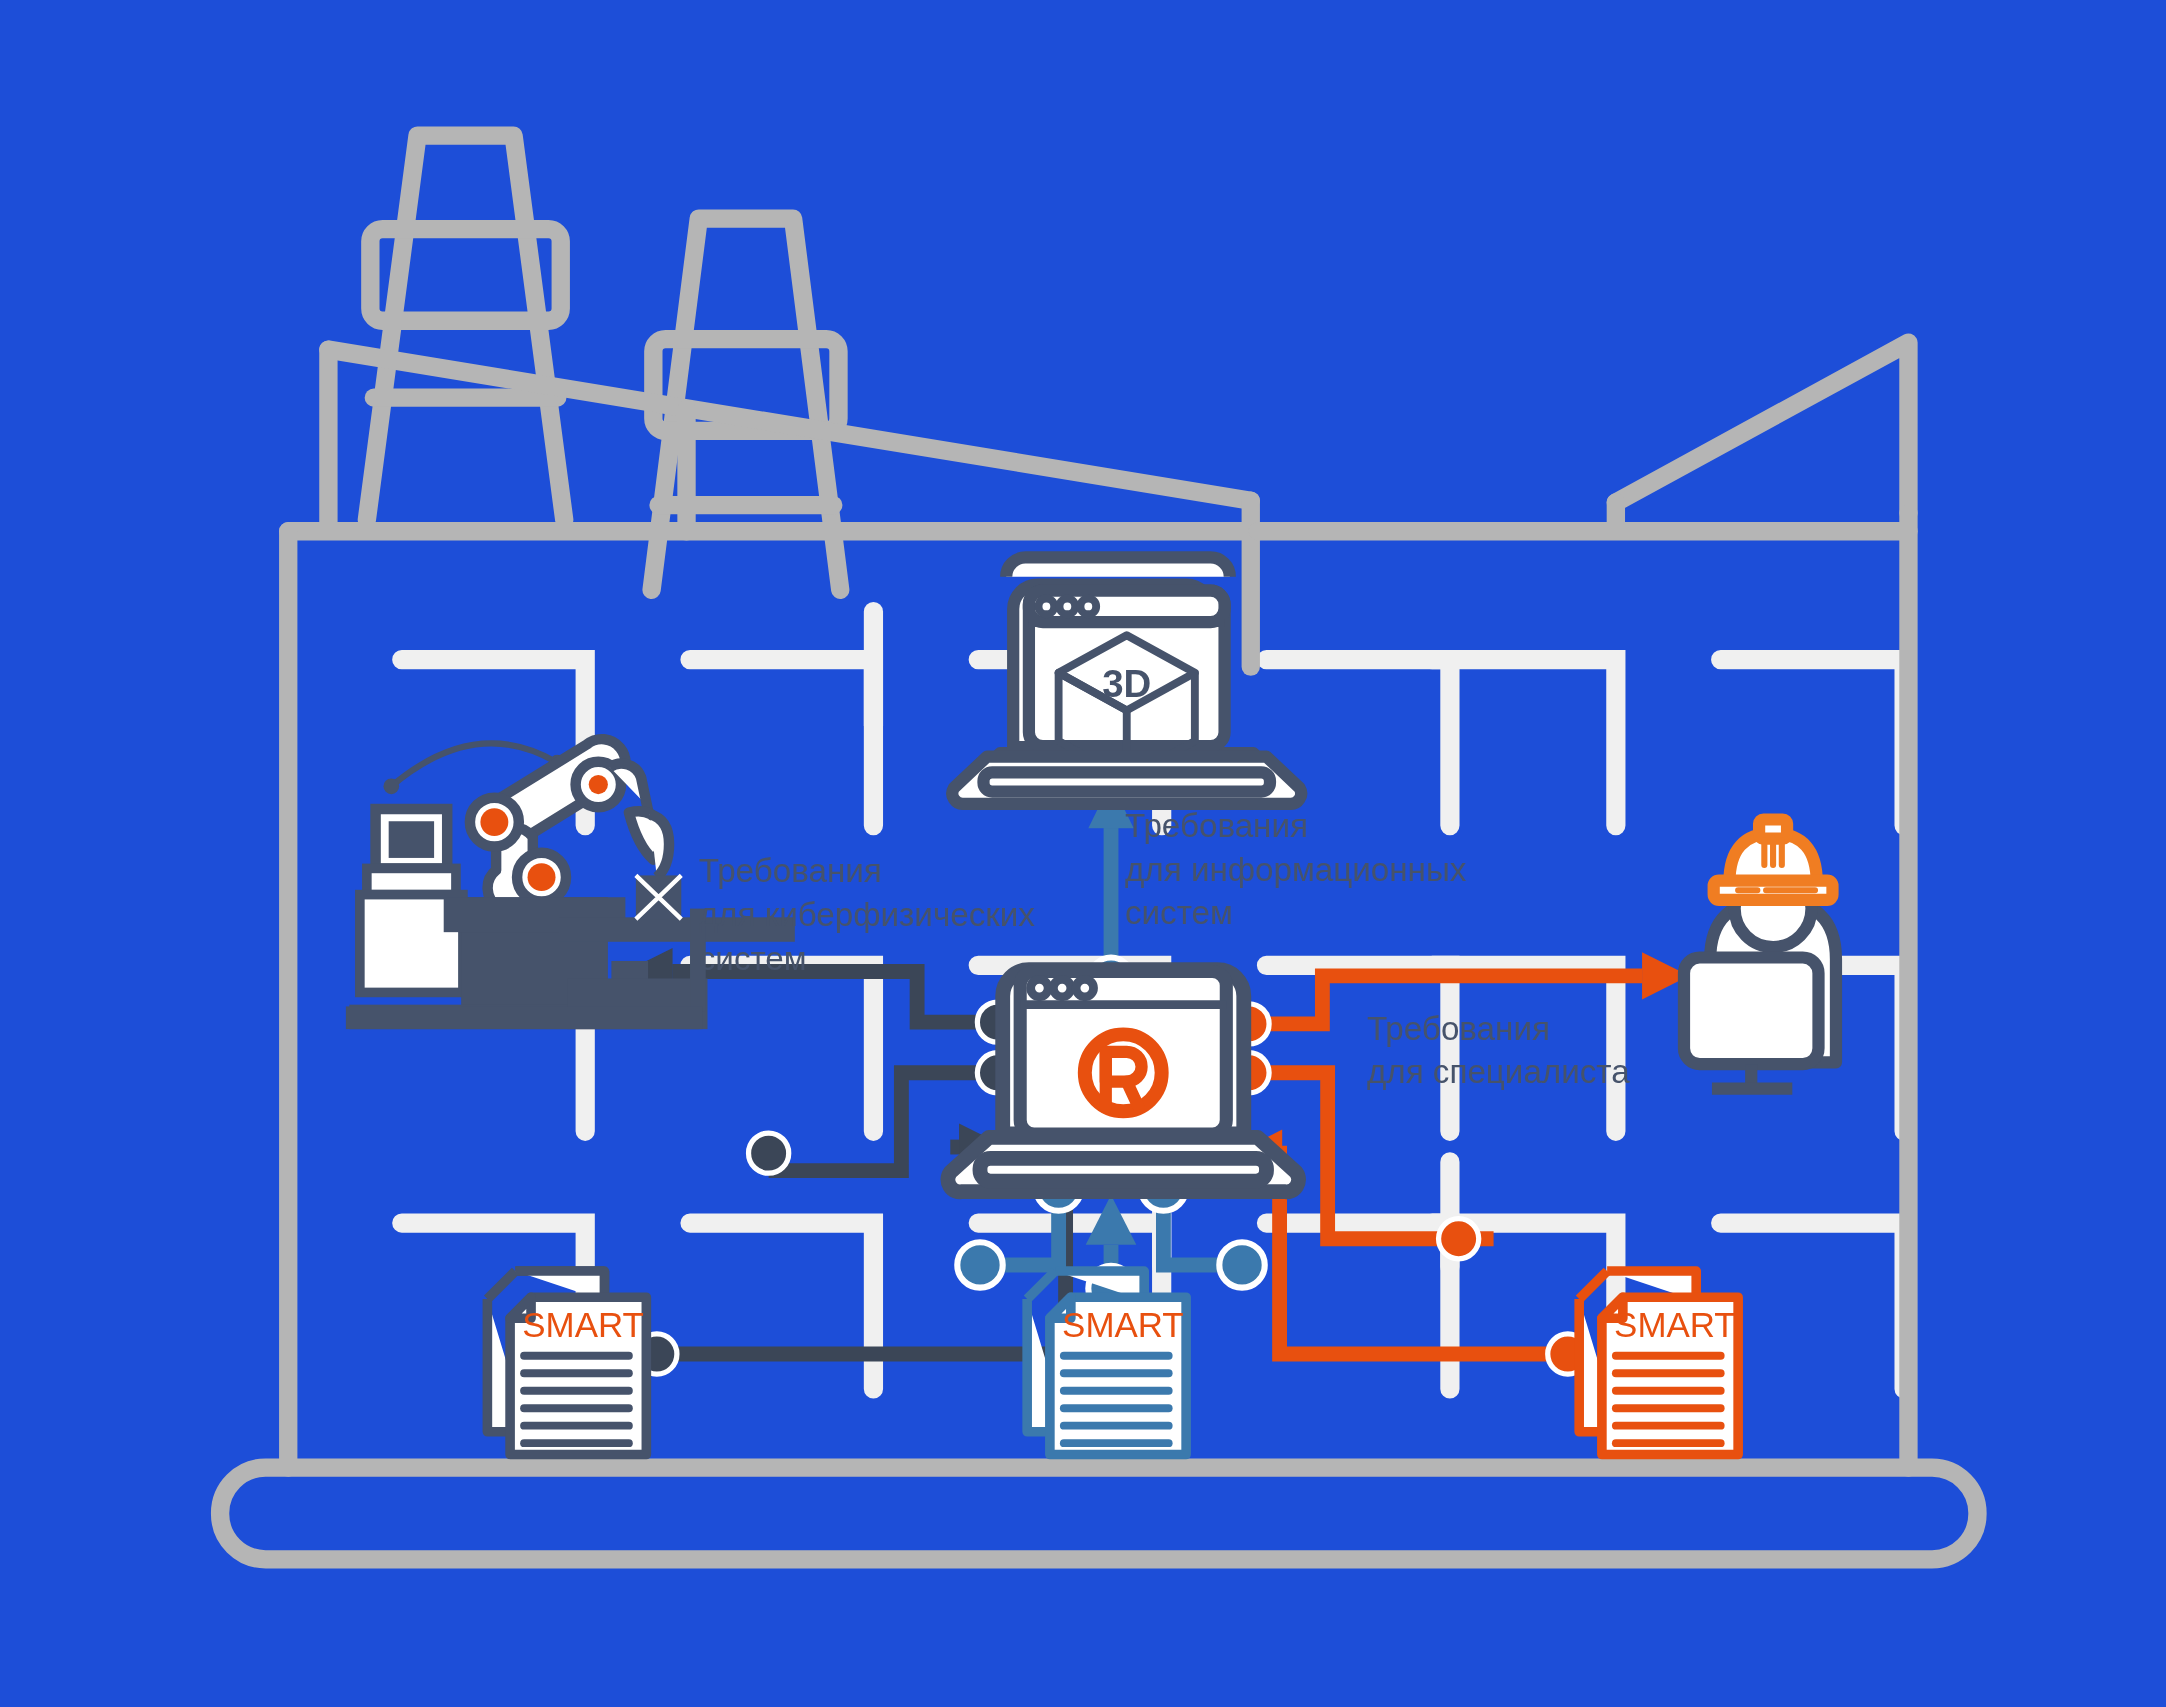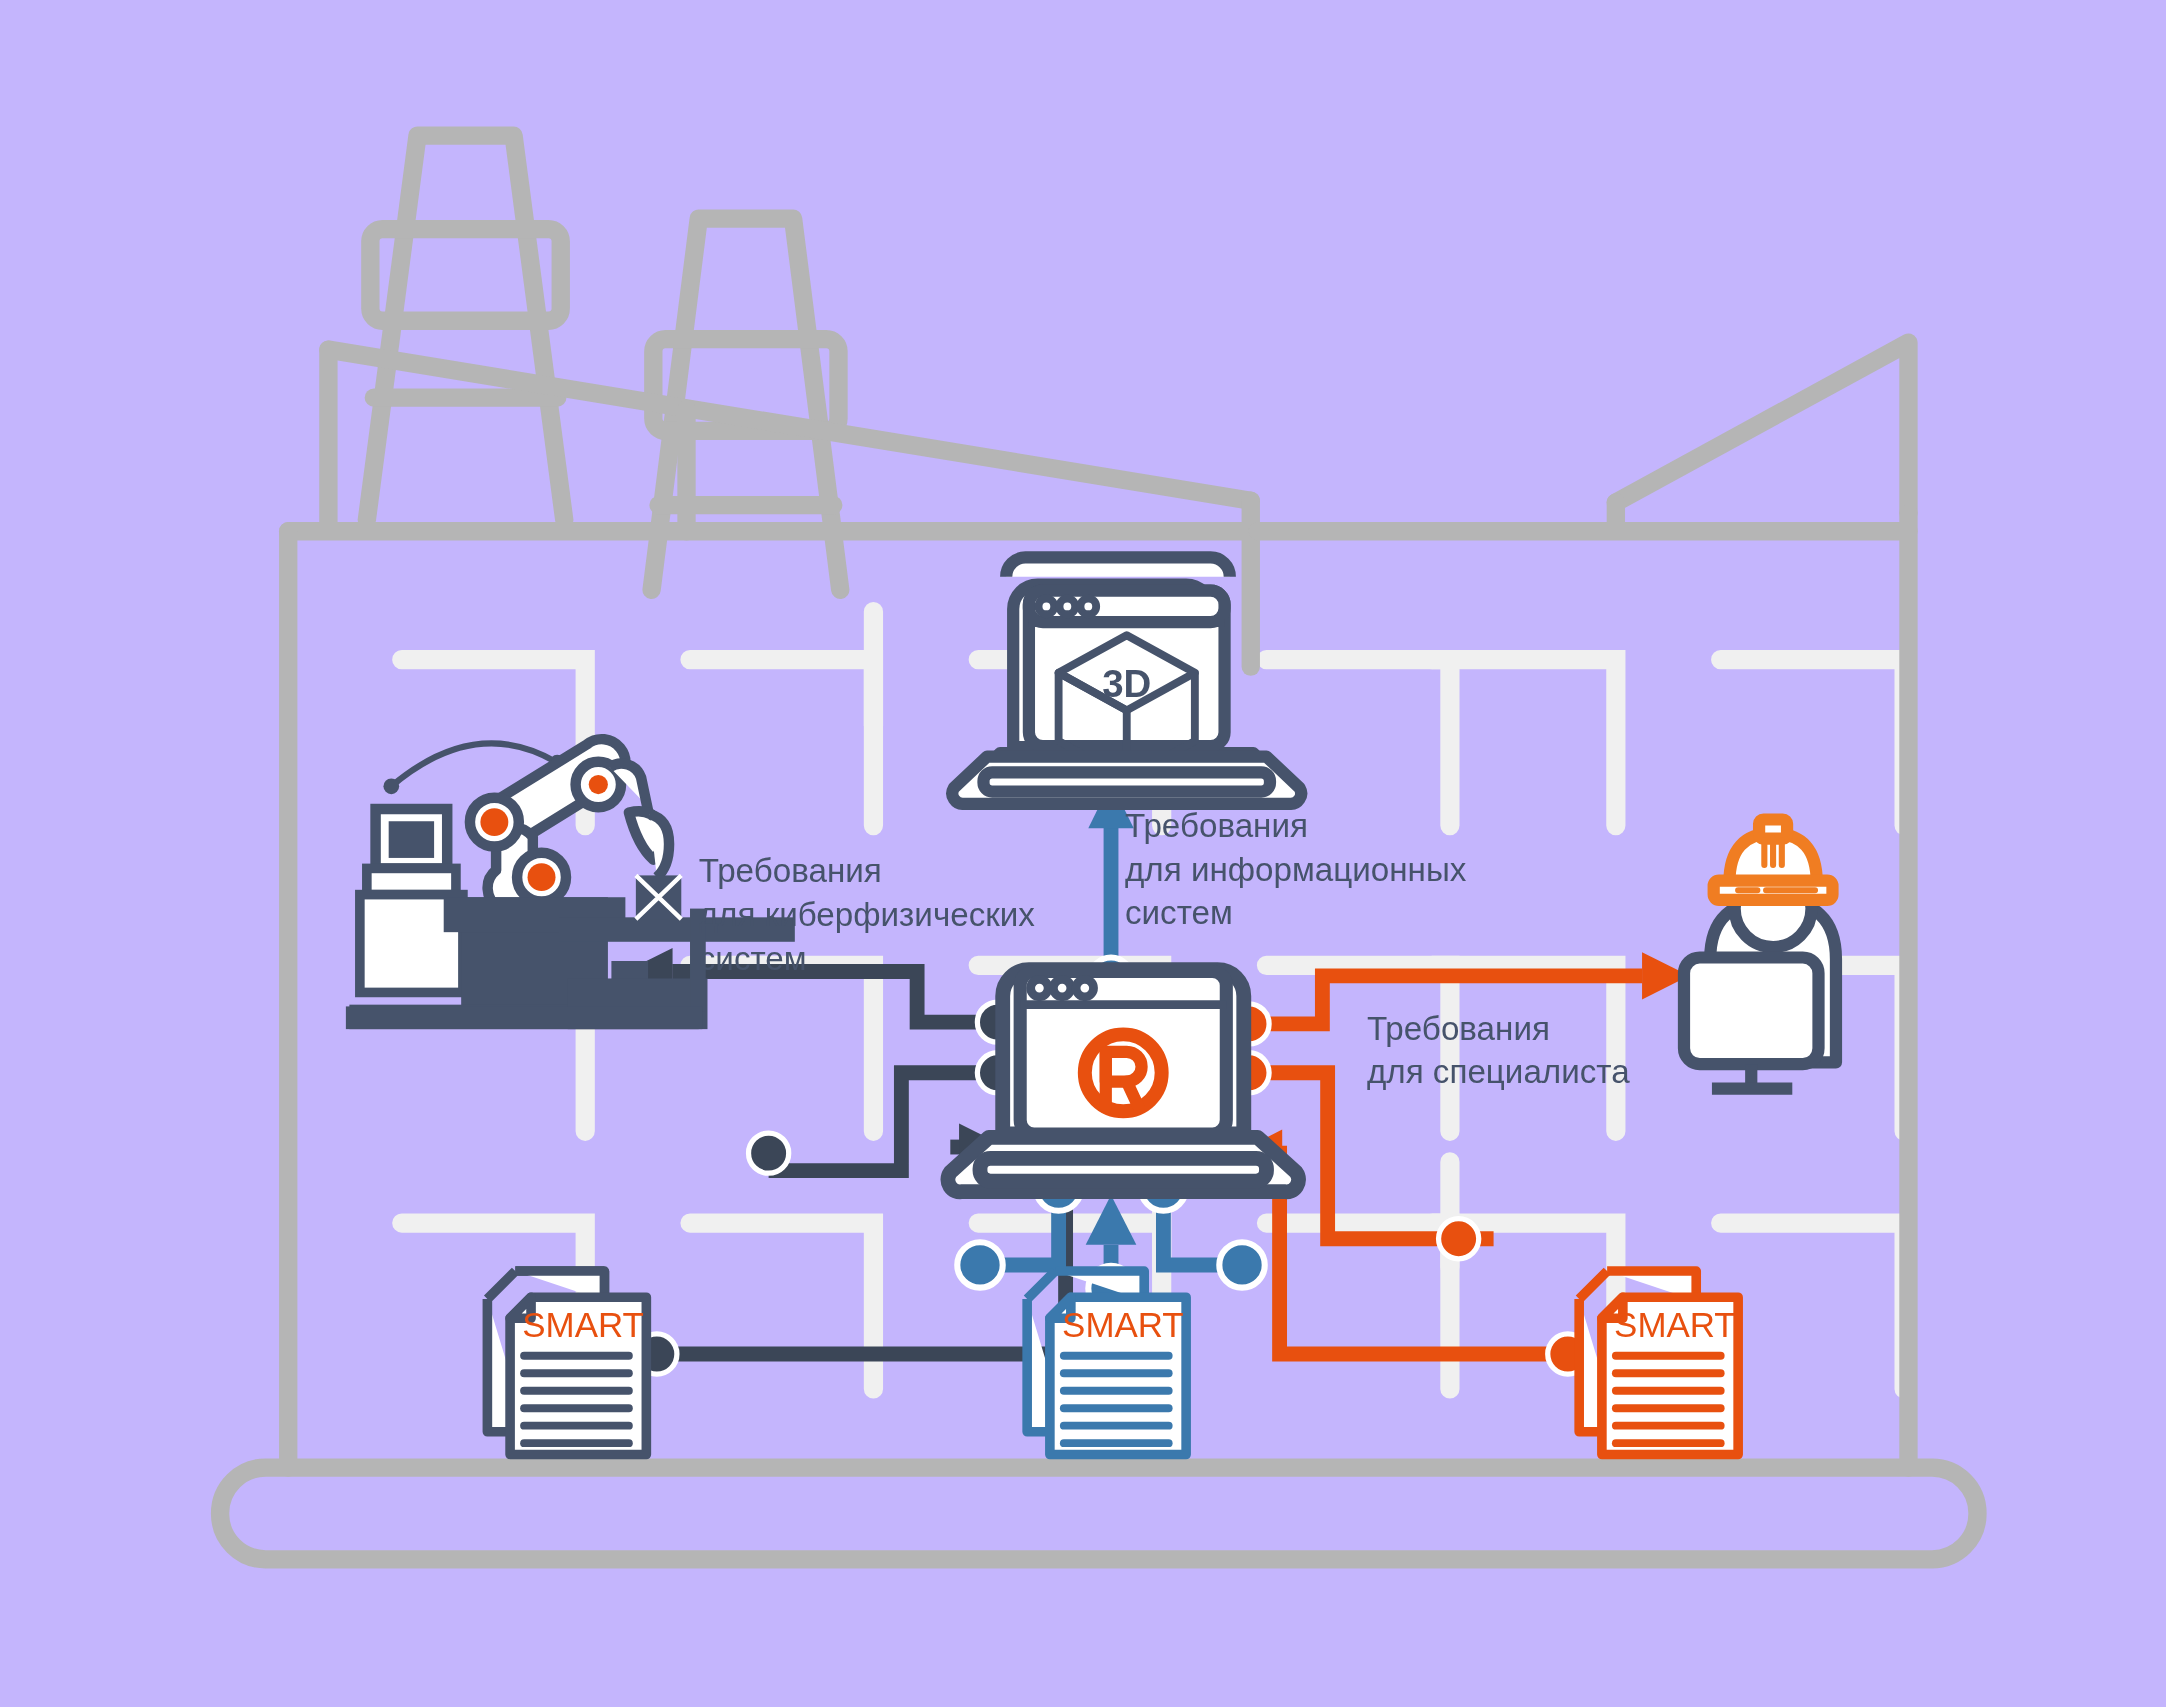--- a/index.html
+++ b/index.html
@@ -1,17 +1,17 @@
 <!DOCTYPE html>
 <html style="font-size:14px"><head>
 <meta charset="utf-8">
 <style>
   html,body{margin:0;padding:0;background:#ffffff;}
   body{width:2167px;height:1708px;overflow:hidden;font-family:"Liberation Sans",sans-serif;}
-  #stage{position:relative;width:2167px;height:1708px;background:#c4b5fd;}
+  #stage{position:relative;width:2167px;height:1708px;background:#1d4ed8;}
   svg.layer{position:absolute;left:0;top:0;width:2167px;height:1708px;}
   .lbl{font-family:"Liberation Sans",sans-serif;font-size:38px;fill:#46536b;}
   .smartword{font-family:"Liberation Sans",sans-serif;font-size:40px;fill:#e8500f;}
   .cube3d{font-family:"Liberation Sans",sans-serif;font-weight:bold;font-size:44px;fill:#46536b;}
 </style>
 </head>
 <body>
 
 <div id="stage">
 

